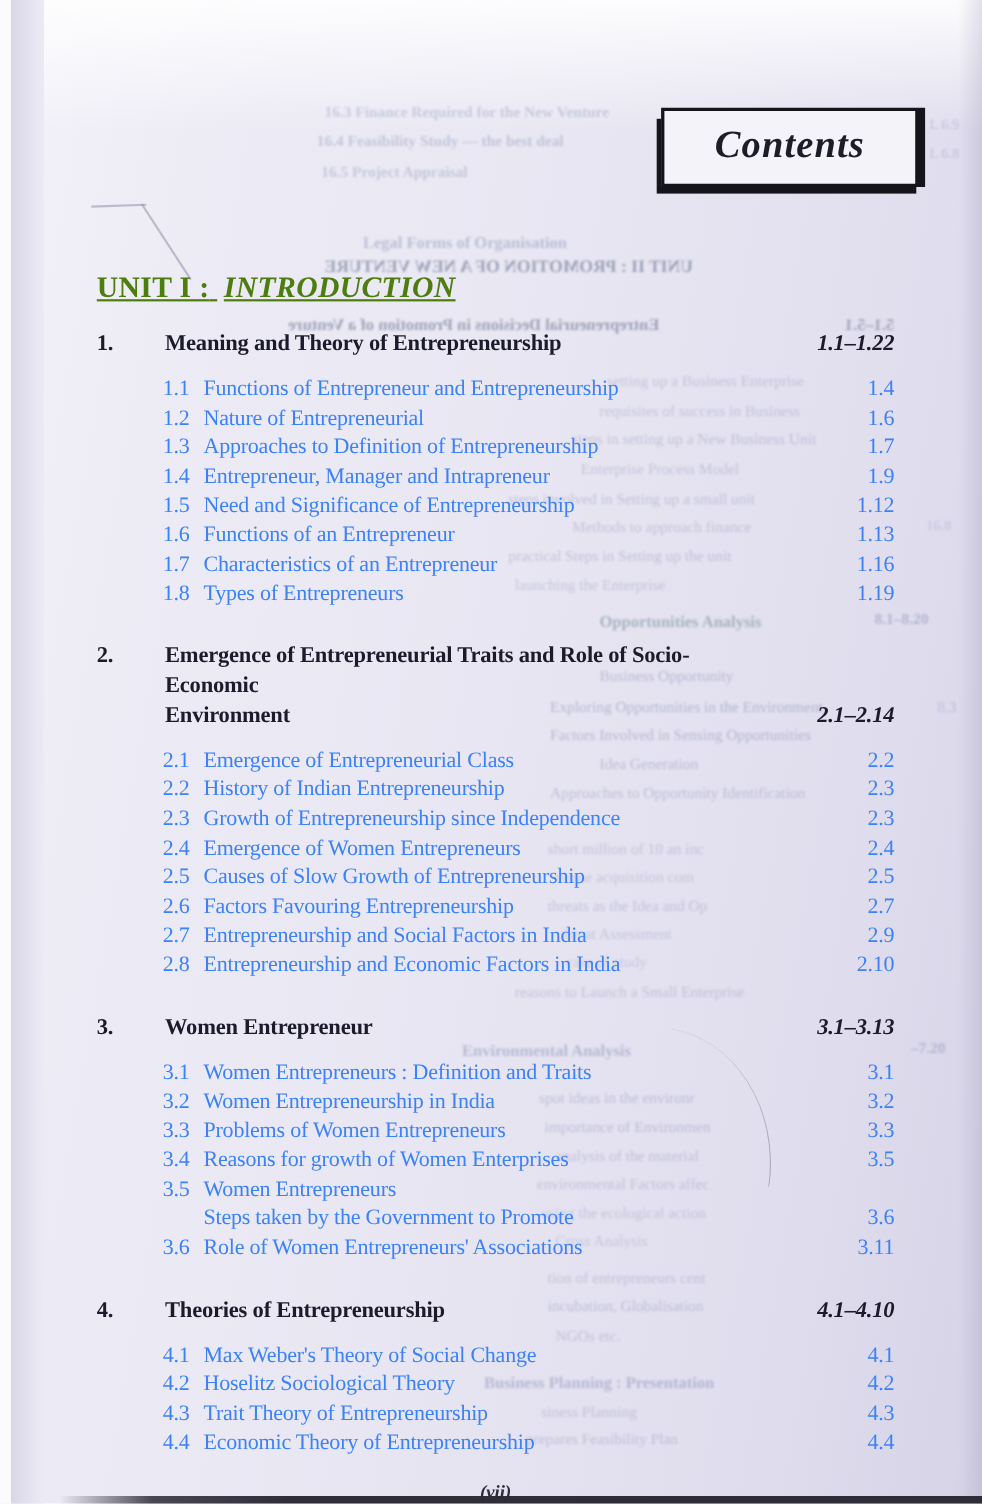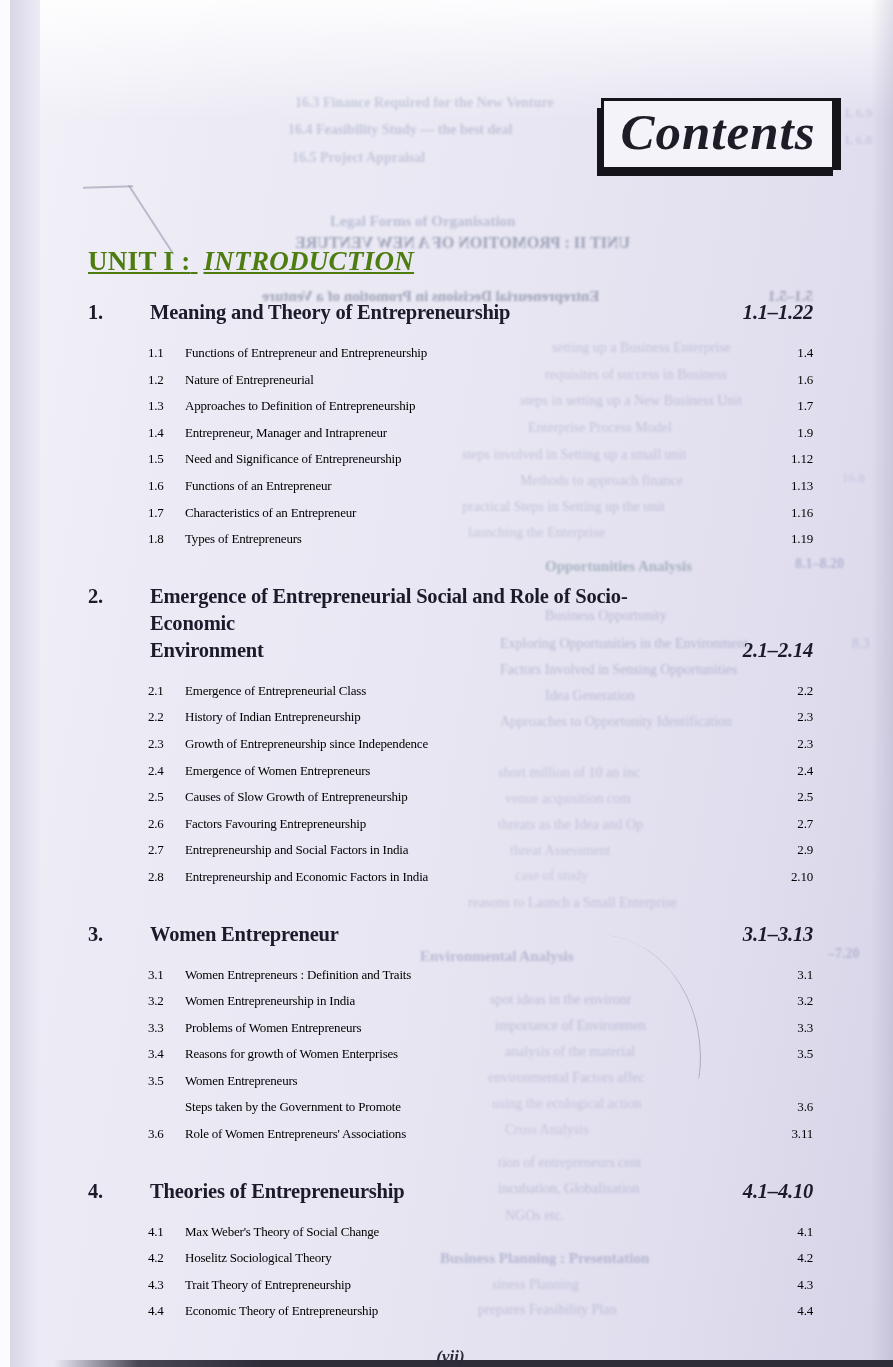--- a/index.html
+++ b/index.html
@@ -27,38 +27,38 @@
   .pencil{position:absolute;background:#8f8fa8;opacity:.55;}
   .pencil-curve{position:absolute;left:598px;top:942px;width:110px;height:130px;
     border:none;border-right:1.6px solid rgba(125,125,150,.55);
     border-radius:0 100% 0 0/0 100% 0 0;transform:rotate(8deg);}
 
   
   .contents-box{position:absolute;left:601px;top:98px;width:228px;height:66px;
     background:#f4f3fa;border:3px solid #14141a;border-right-width:9px;
     box-shadow:-6px 8px 0 -2px #14141a;
     display:flex;align-items:center;justify-content:center;}
-  .contents-box span{font-style:italic;font-weight:600;font-size:51px;color:#1d1d28;
+  .contents-box span{font-style:italic;font-weight:600;font-size:35px;color:#1d1d28;
     letter-spacing:1px;padding-bottom:4px;}
 
   
   .toc{position:absolute;left:0;top:0;width:893px;box-sizing:border-box;
        padding:246px 80px 0 88px;color:#26263a;}
   .unit-line{font-size:27px;font-weight:700;color:#4d7c0f;letter-spacing:.3px;text-decoration:underline;}
   .unit-line .unit-title{font-style:italic;margin-left:6px;}
   .chapter{margin-top:30px;}
   .chapter:first-of-type{margin-top:22px;}
   .ch-head{display:flex;align-items:flex-end;font-weight:700;font-size:20.5px;
            line-height:27px;color:#1b1b2b;letter-spacing:-.2px;}
   .ch-num{width:62px;align-self:flex-start;}
   .ch-titles{flex:1;}
   .ch-range{min-width:112px;text-align:right;font-style:italic;white-space:nowrap;}
   .sections{margin-top:14px;margin-left:60px;}
-  .sec{display:flex;align-items:flex-end;font-size:13px;line-height:26.6px;
-       letter-spacing:-.2px;color:#000000;}
+  .sec{display:flex;align-items:flex-end;font-size:20px;line-height:26.6px;
+       letter-spacing:-.2px;color:#3b82f6;}
   .sec-num{width:37px;align-self:flex-start;}
   .sec-titles{flex:1;}
   .sec-page{min-width:58px;text-align:right;}
   .footer{margin-top:22px;text-align:center;font-size:17px;font-weight:700;
           font-style:italic;color:#2a2a3a;}
 </style>
 </head>
 <body>
 
 <div class="scan"></div>
@@ -195,21 +195,21 @@
               <div>Types of Entrepreneurs</div>
             </div>
             <span class="sec-page">1.19</span>
           </div>
         </div>
       </div>
       <div class="chapter">
         <div class="ch-head">
           <span class="ch-num">2.</span>
           <div class="ch-titles">
-            <div>Emergence of Entrepreneurial Social and Role of Socio-Economic</div>
+            <div>Emergence of Entrepreneurial Traits and Role of Socio-Economic</div>
             <div>Environment</div>
           </div>
           <span class="ch-range">2.1–2.14</span>
         </div>
         <div class="sections">
           <div class="sec">
             <span class="sec-num">2.1</span>
             <div class="sec-titles">
               <div>Emergence of Entrepreneurial Class</div>
             </div>

